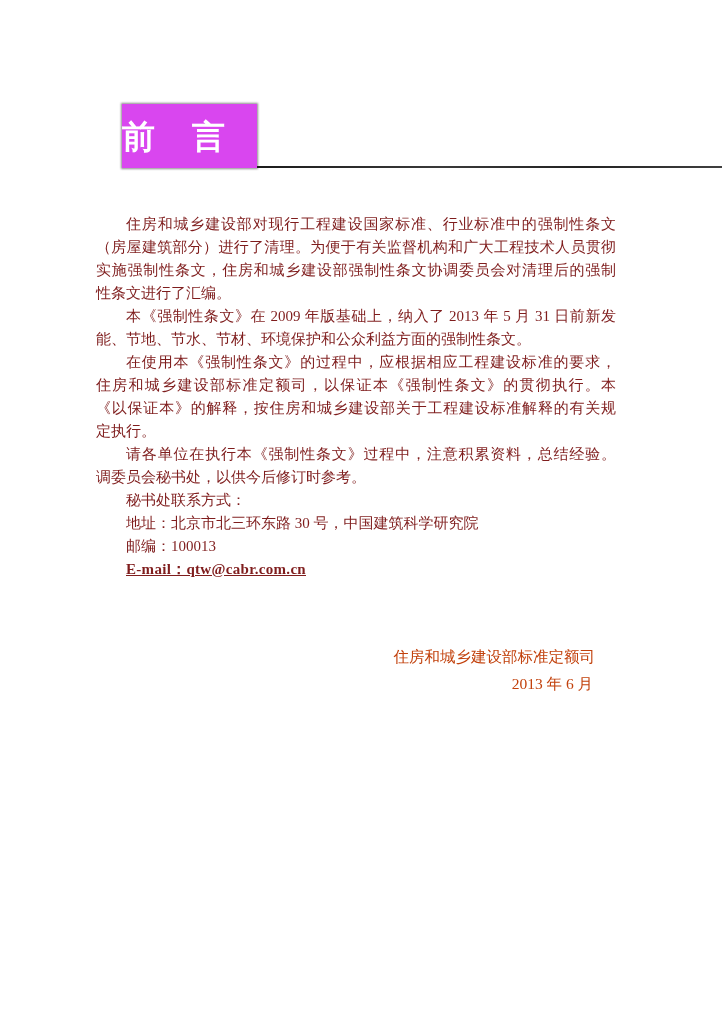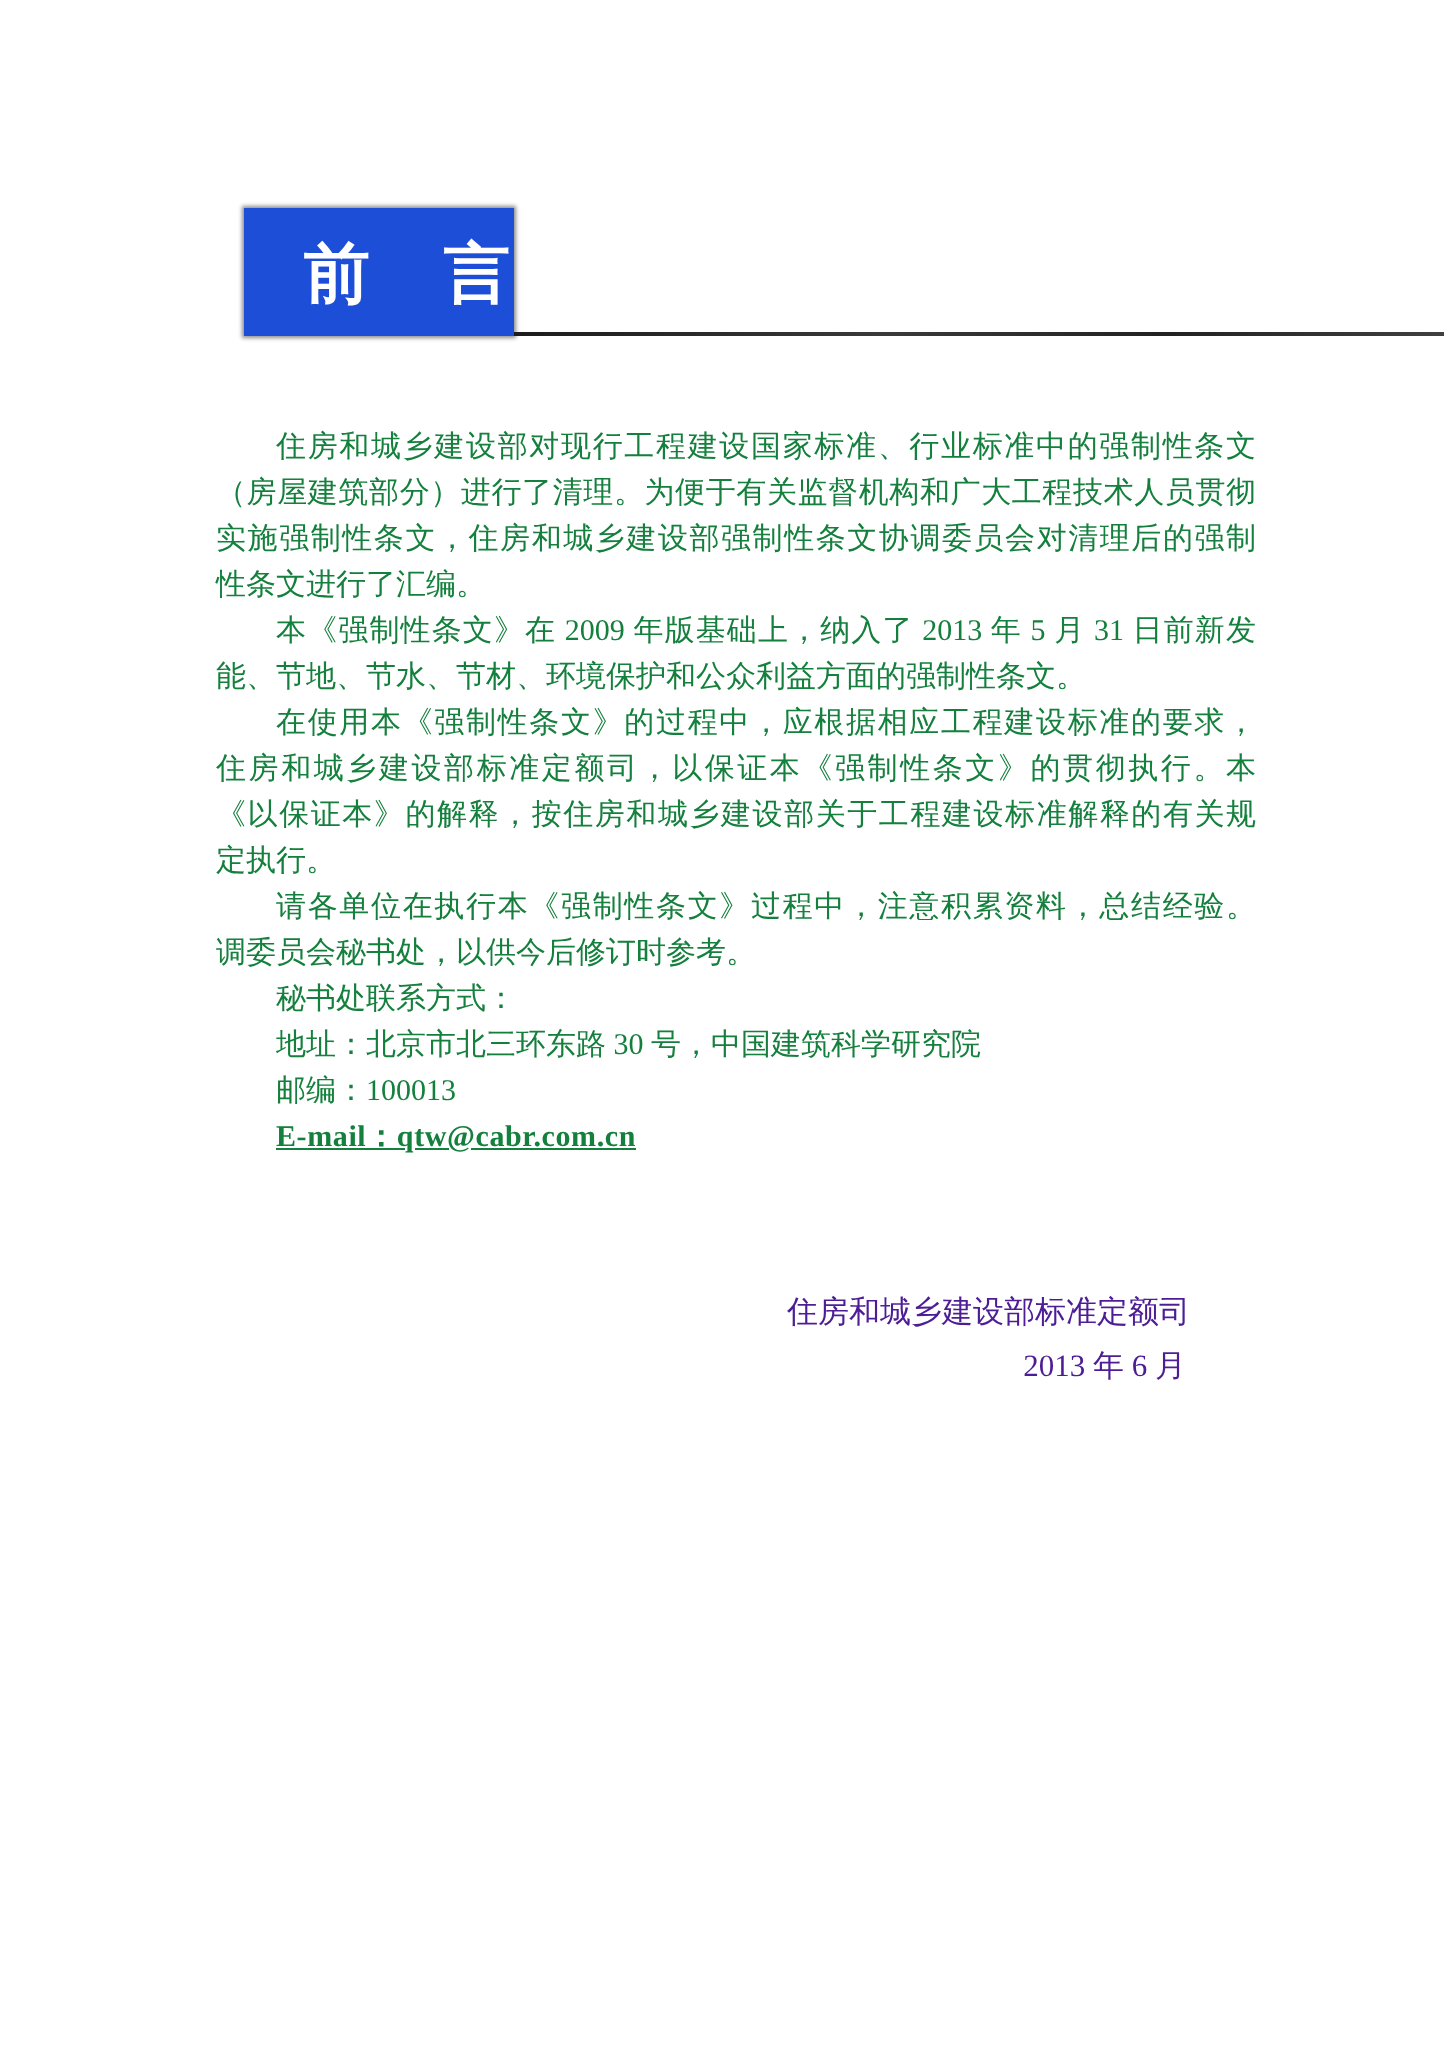--- a/index.html
+++ b/index.html
@@ -15,25 +15,25 @@
     overflow: hidden;
     font-family: "Liberation Serif", serif;
   }
   
   .header-box {
     position: absolute;
     left: 122px;
     top: 104px;
     width: 135px;
     height: 64px;
-    background: #1d4ed8;
+    background: #d946ef;
     box-shadow: 0 0 2px 1px rgba(0,0,0,0.45);
     display: flex;
     align-items: center;
-    justify-content: flex-end;
+    justify-content: flex-start;
   }
   .header-title {
     color: #ffffff;
     font-family: "Liberation Sans", sans-serif;
     font-size: 33px;
     font-weight: bold;
     letter-spacing: 2px;
     line-height: 1;
     white-space: nowrap;
   }
@@ -41,26 +41,26 @@
     position: absolute;
     left: 257px;
     top: 166px;
     width: 465px;
     height: 2px;
     background: linear-gradient(to right, #1c1c1c 0%, #3a3a3a 40%, #222 70%, #404040 100%);
   }
   
   .body-block {
     position: absolute;
-    left: 108px;
+    left: 96px;
     top: 213px;
     width: 520px;
     font-size: 15px;
     line-height: 23px;
-    color: #15803d;
+    color: #7f1d1d;
     font-weight: 500;
   }
   .line {
     height: 23px;
     overflow: visible;
     white-space: normal;
   }
   .line.fill {
     text-align: justify;
     text-align-last: justify;
@@ -74,21 +74,21 @@
     text-decoration: underline;
   }
   
   .signature {
     position: absolute;
     right: 133px;
     top: 643px;
     text-align: right;
     font-size: 15.5px;
     line-height: 27px;
-    color: #4c1d95;
+    color: #c2410c;
     font-weight: 500;
   }
   .sig-date {
     padding-right: 2px;
   }
 </style>
 </head>
 <body>
 
 <div class="page">

